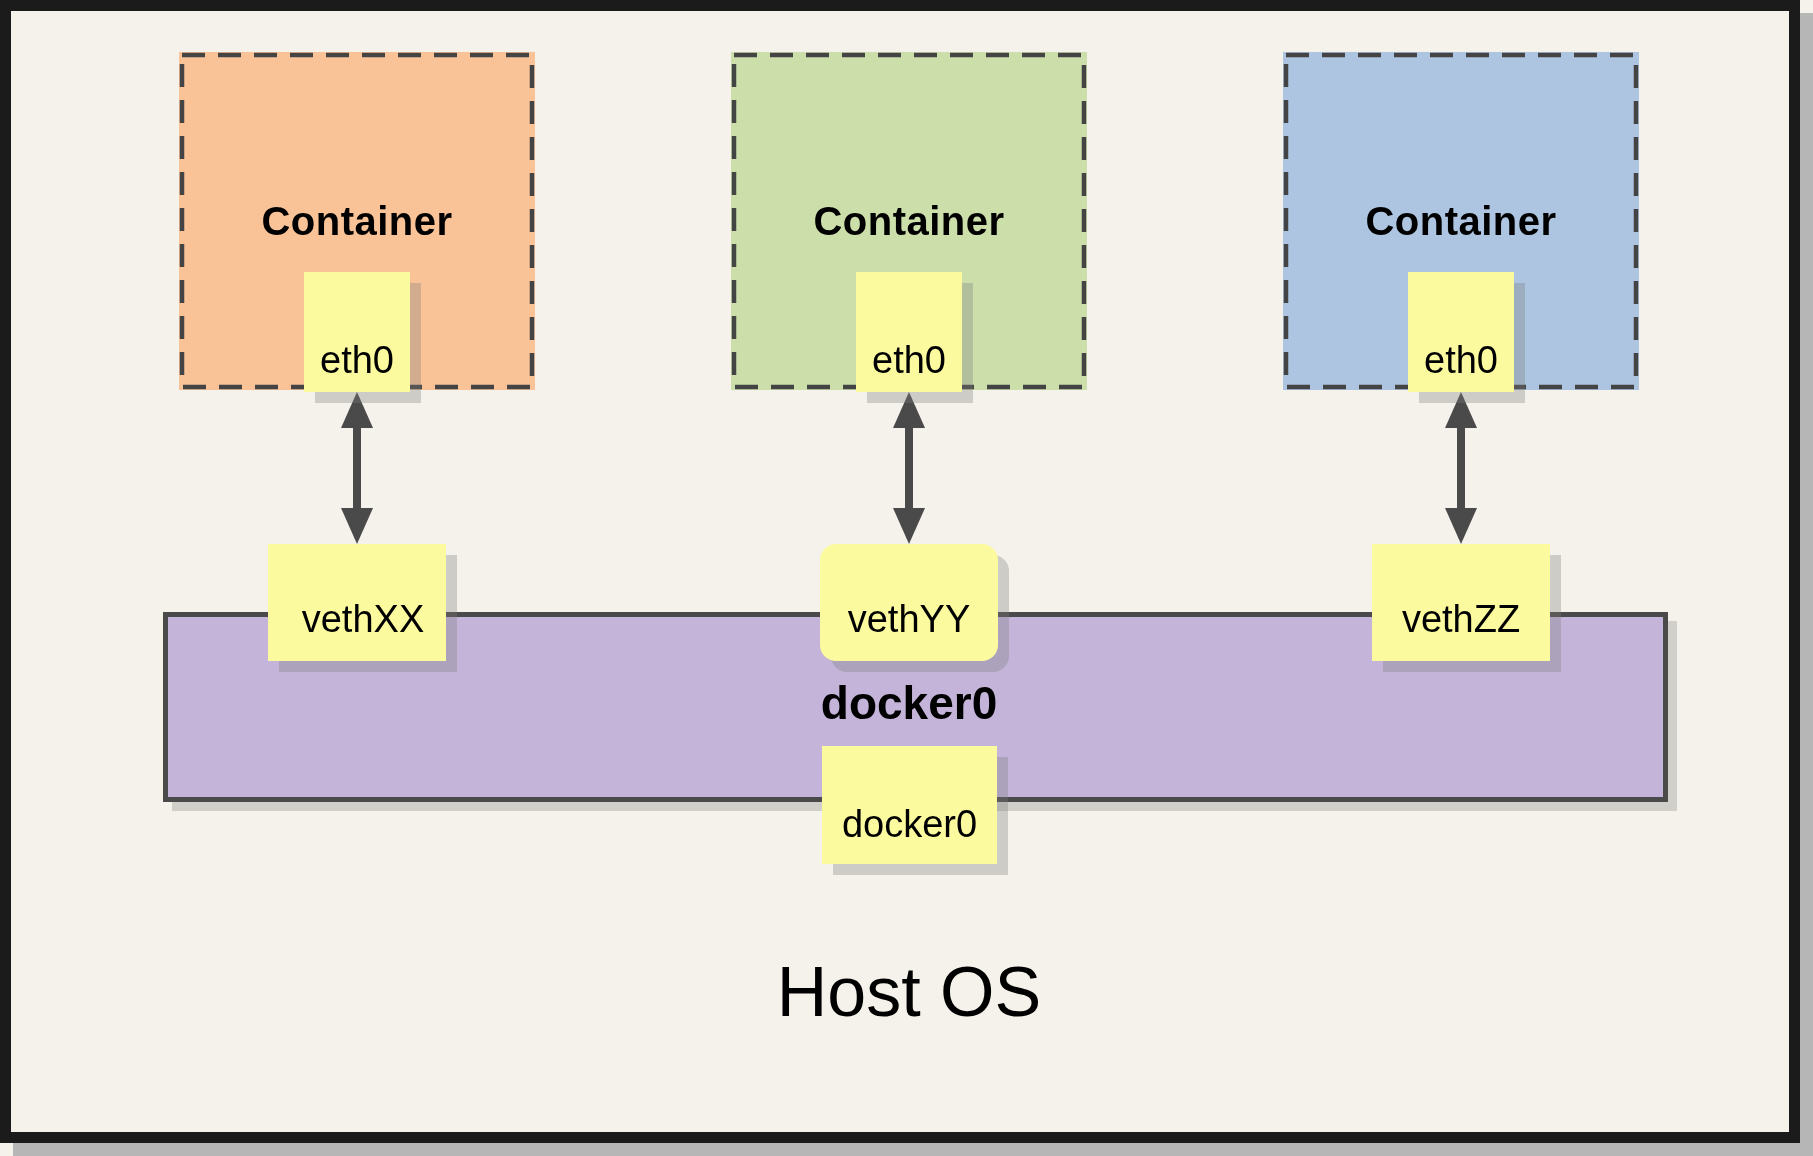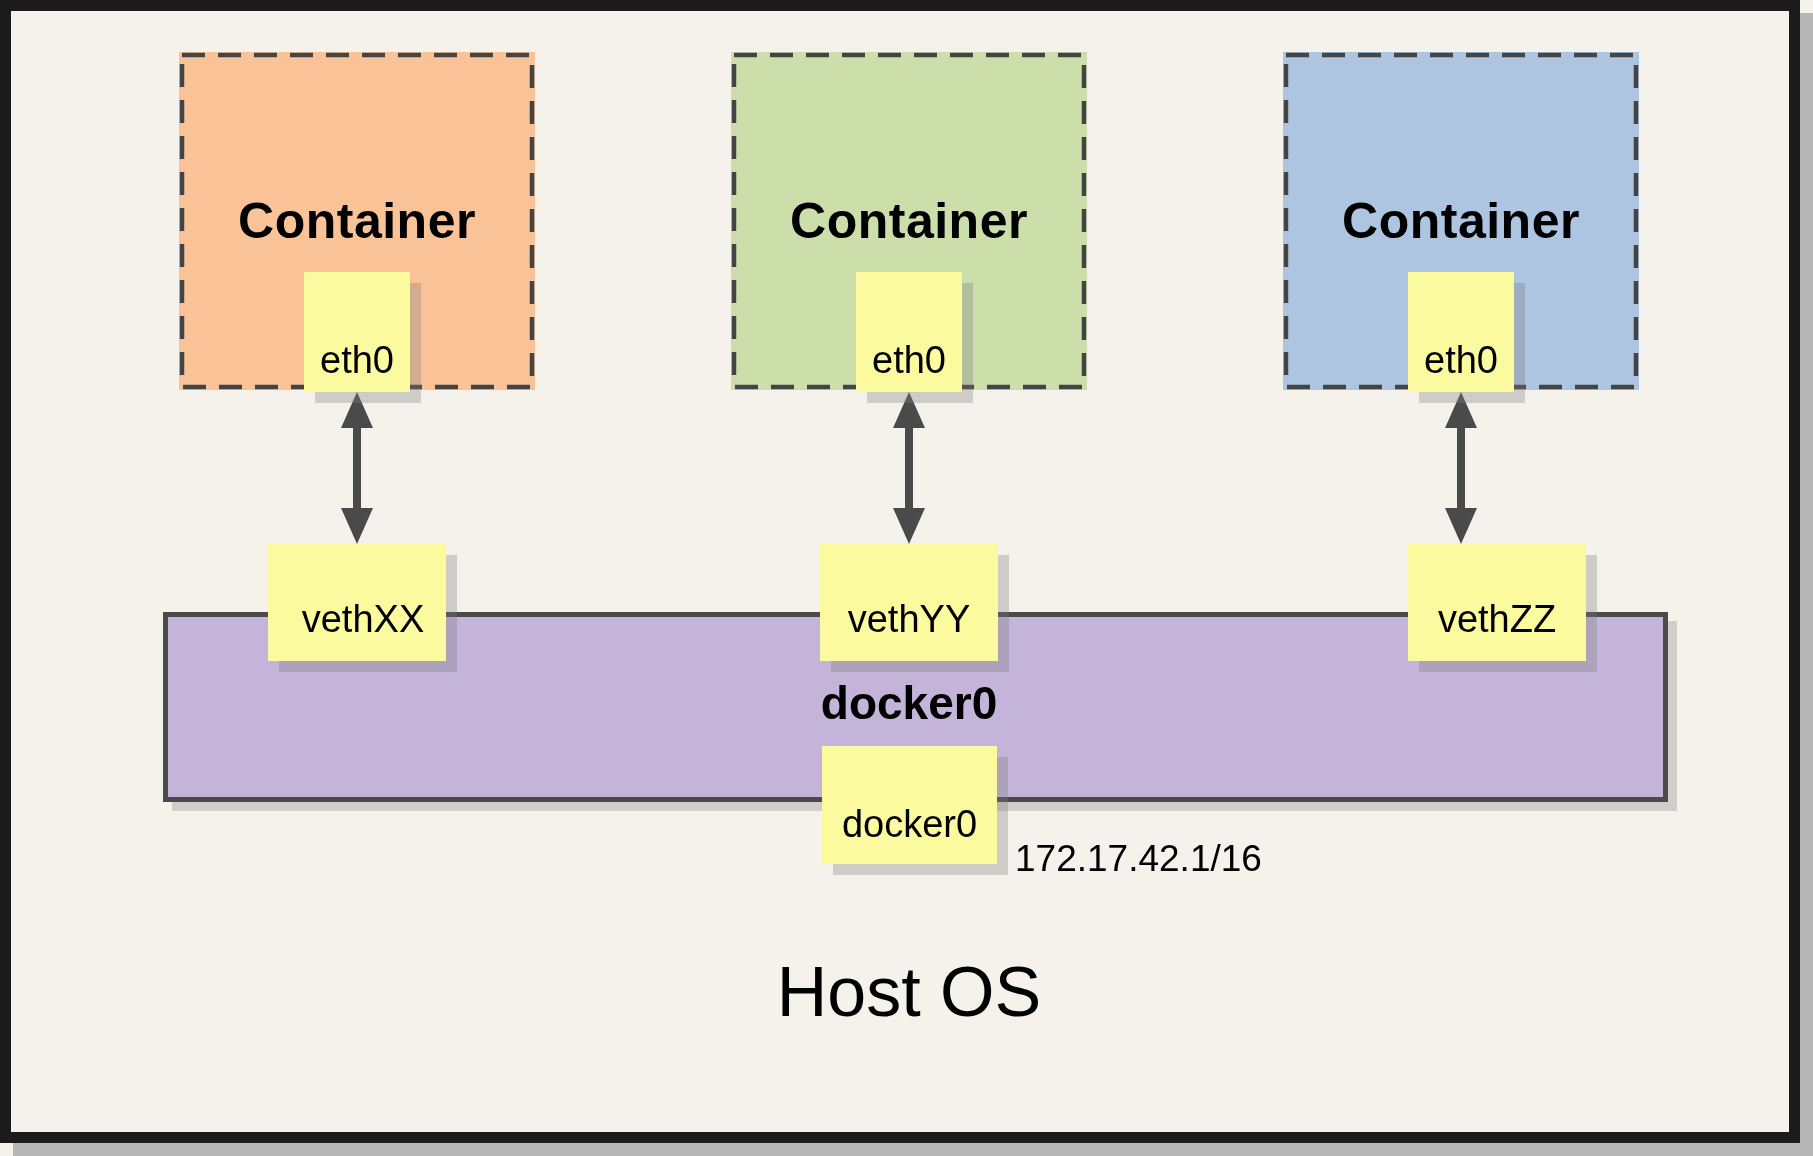--- a/index.html
+++ b/index.html
@@ -11,21 +11,21 @@
     position:absolute; left:0; top:0; width:1800px; height:1143px;
     box-sizing:border-box; border:11px solid #1b1b1b;
     box-shadow:13px 13px 0 #b6b6b6;
   }
   .container-box {
     position:absolute; top:52px; width:356px; height:338px;
     display:flex; align-items:center; justify-content:center;
   }
   .container-box svg { position:absolute; left:0; top:0; }
   .c1 { left:179px; } .c2 { left:731px; } .c3 { left:1283px; }
-  .container-label { font-size:50px; font-weight:bold; letter-spacing:0.5px; position:relative; }
+  .container-label { font-size:40px; font-weight:bold; letter-spacing:0.5px; position:relative; }
   .note {
     position:absolute; background:#fcfa9e;
     box-shadow:11px 11px 0 rgba(125,125,125,0.32);
     display:flex; align-items:flex-end; justify-content:center;
     font-size:38px;
   }
   .eth-note { width:106px; height:120px; top:272px; padding-bottom:10px; box-sizing:border-box; z-index:3; }
   .e1 { left:304px; } .e2 { left:856px; } .e3 { left:1408px; }
   .veth-note { width:178px; height:117px; top:544px; padding-bottom:20px; box-sizing:border-box; z-index:3; }
   .v1 { left:268px; } .v2 { left:820px; } .v3 { left:1372px; }
@@ -90,43 +90,42 @@
     <div class="container-label">Container</div>
   </div>
   <div class="note eth-note e2" style="background: rgb(252, 250, 158);">
     <span>eth0</span>
   </div>
   <div class="arrow a2">
     <div class="head-up"></div>
     <div class="shaft"></div>
     <div class="head-down"></div>
   </div>
-  <div class="note veth-note v2" style="background: rgb(252, 250, 158);">
+  <div class="note veth-note v2" style="background: rgb(252, 250, 158); border-radius: 16px;">
     <span>vethYY</span>
   </div>
 
   <div class="container-box c3" style="background: rgb(173, 197, 225);">
     <svg width="356" height="338">
       <rect x="3" y="3" width="350" height="332" fill="none" stroke="#444444" stroke-width="4.5" stroke-dasharray="23 13"></rect>
     </svg>
     <div class="container-label">Container</div>
   </div>
   <div class="note eth-note e3" style="background: rgb(252, 250, 158);">
     <span>eth0</span>
   </div>
   <div class="arrow a3">
     <div class="head-up"></div>
     <div class="shaft"></div>
     <div class="head-down"></div>
   </div>
-  <div class="note veth-note v3" style="background: rgb(252, 250, 158); margin-left: 36px;">
+  <div class="note veth-note v3" style="background: rgb(252, 250, 158);">
     <span>vethZZ</span>
   </div>
 
   <div class="bridge-bar" style="background: rgb(196, 180, 217);"></div>
   <div class="bridge-label">docker0</div>
   <div class="note bridge-note" style="background: rgb(252, 250, 158);">
     <span>docker0</span>
   </div>
-  <div class="ip-text">172.17.42.1/16</div>
 
   <div class="host-title">Host OS</div>
 </div>
 
 </body></html>

